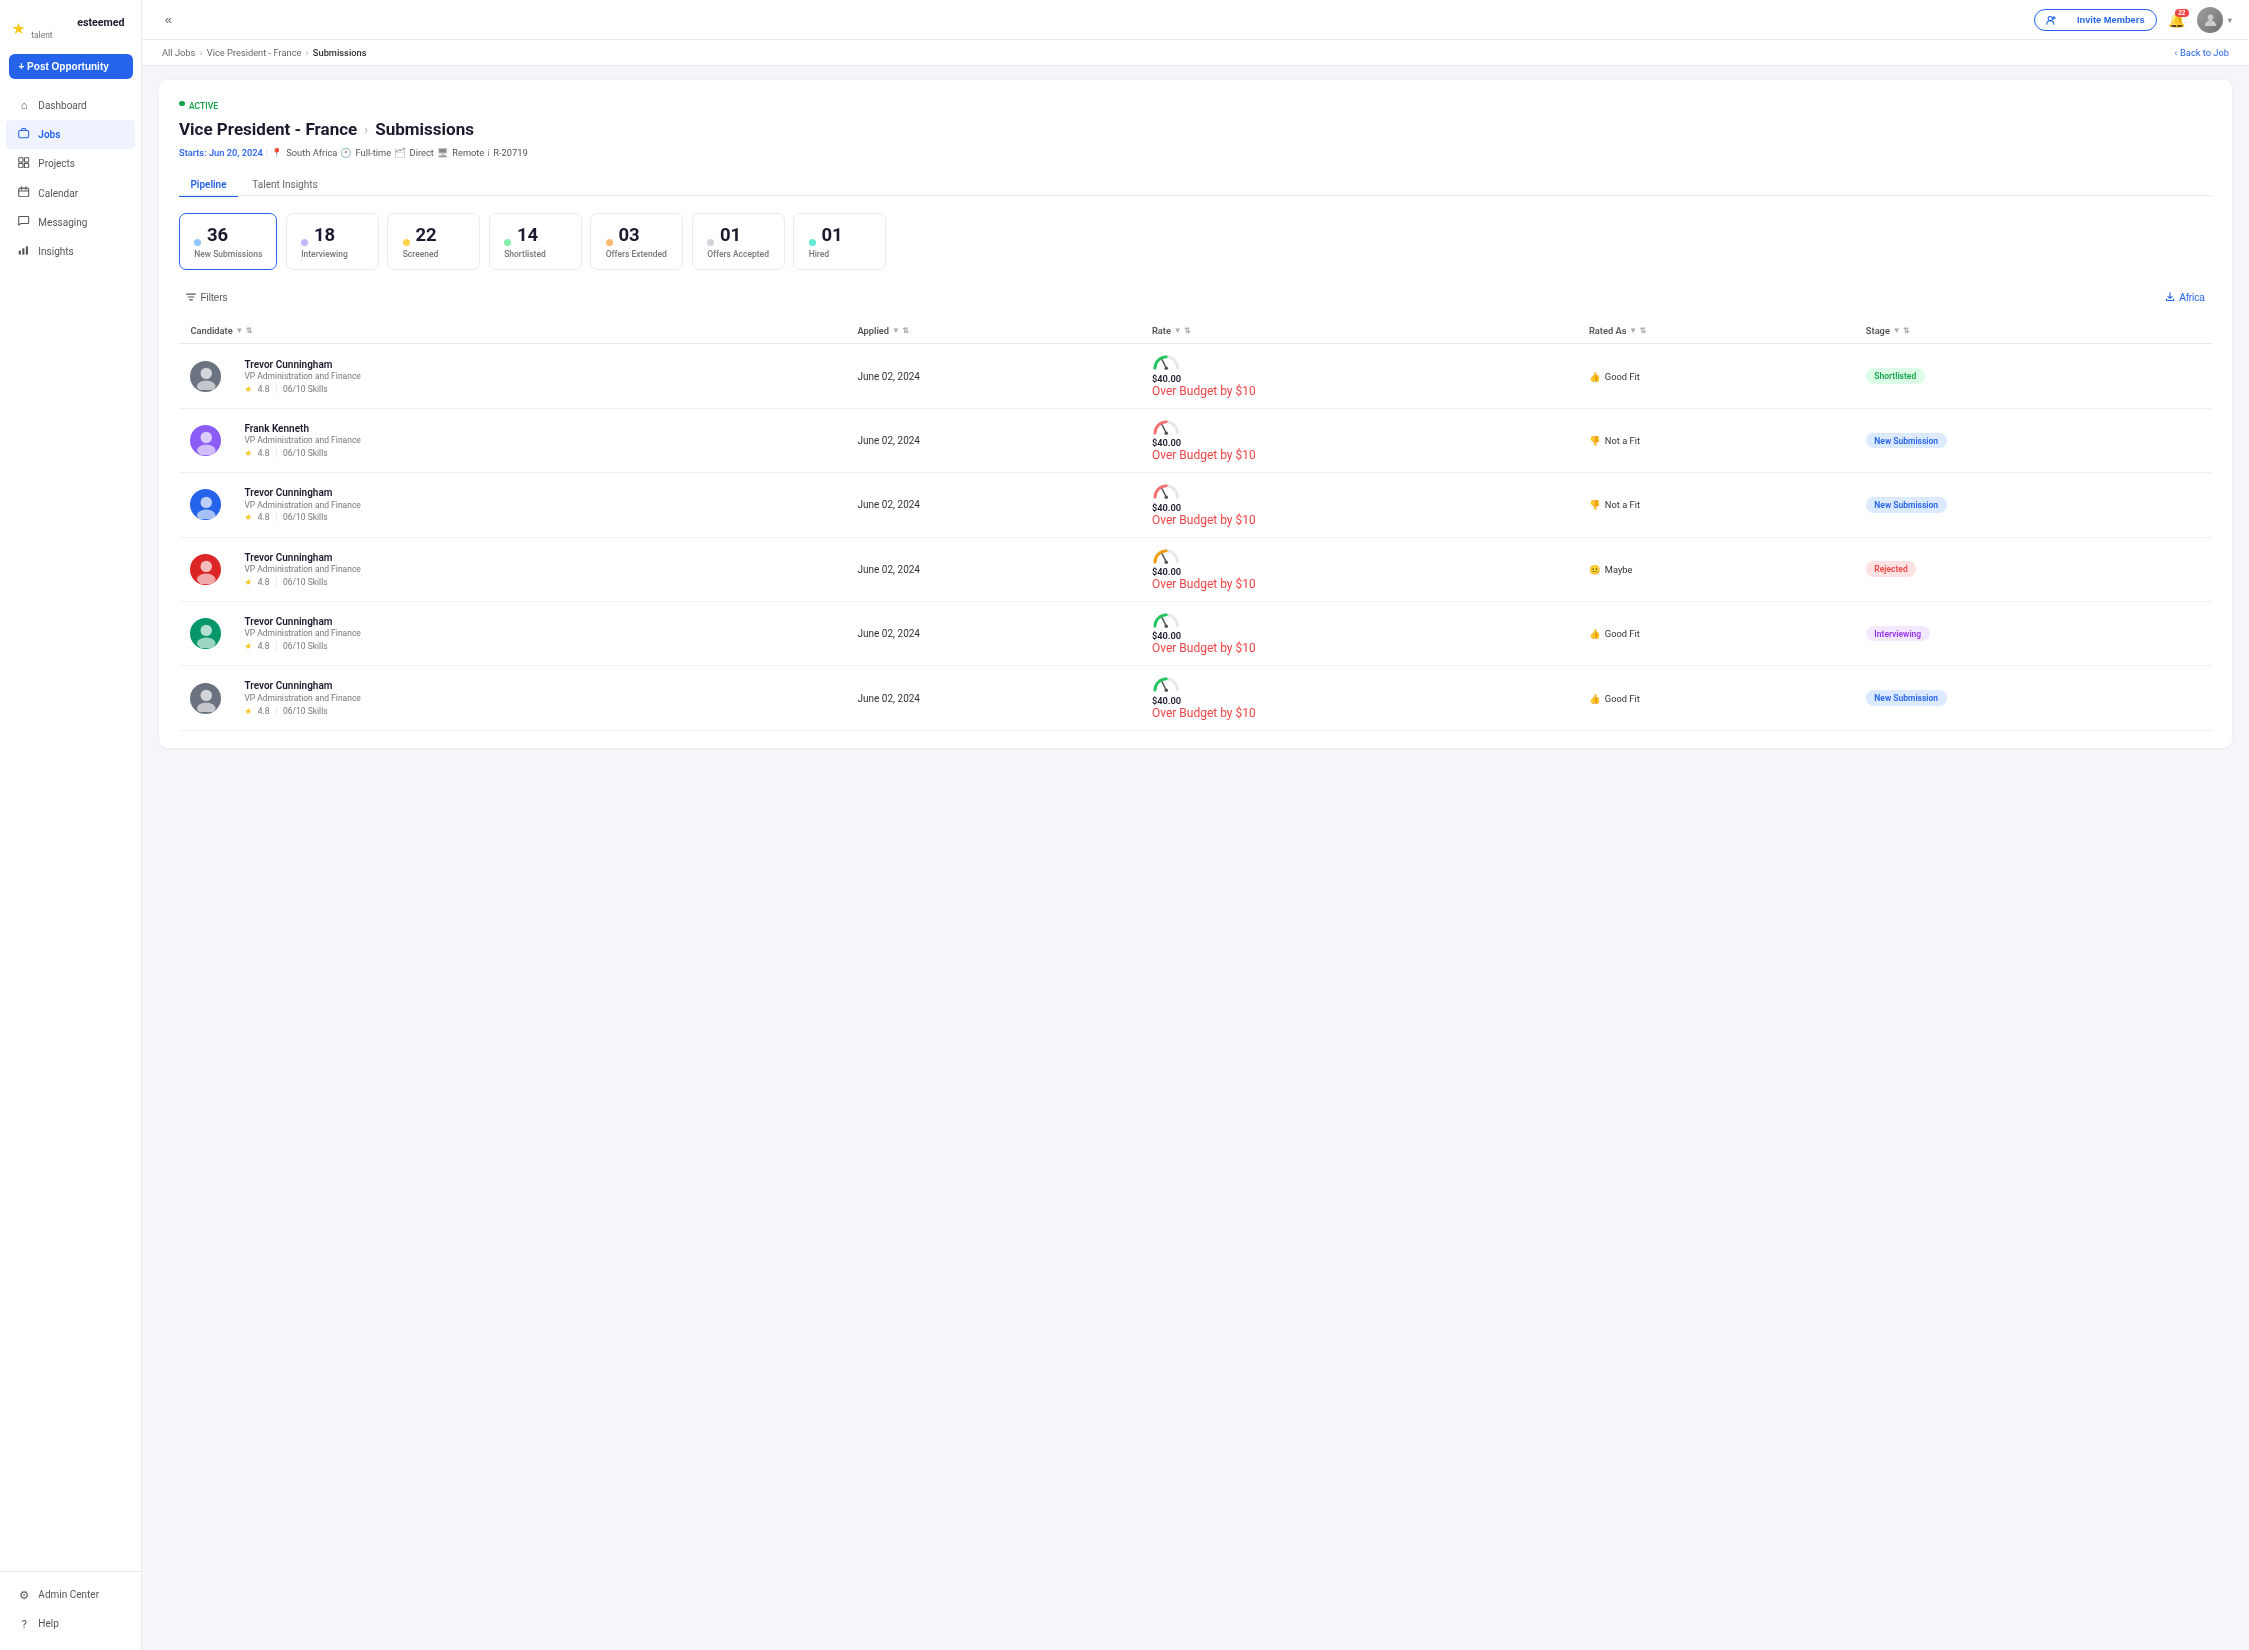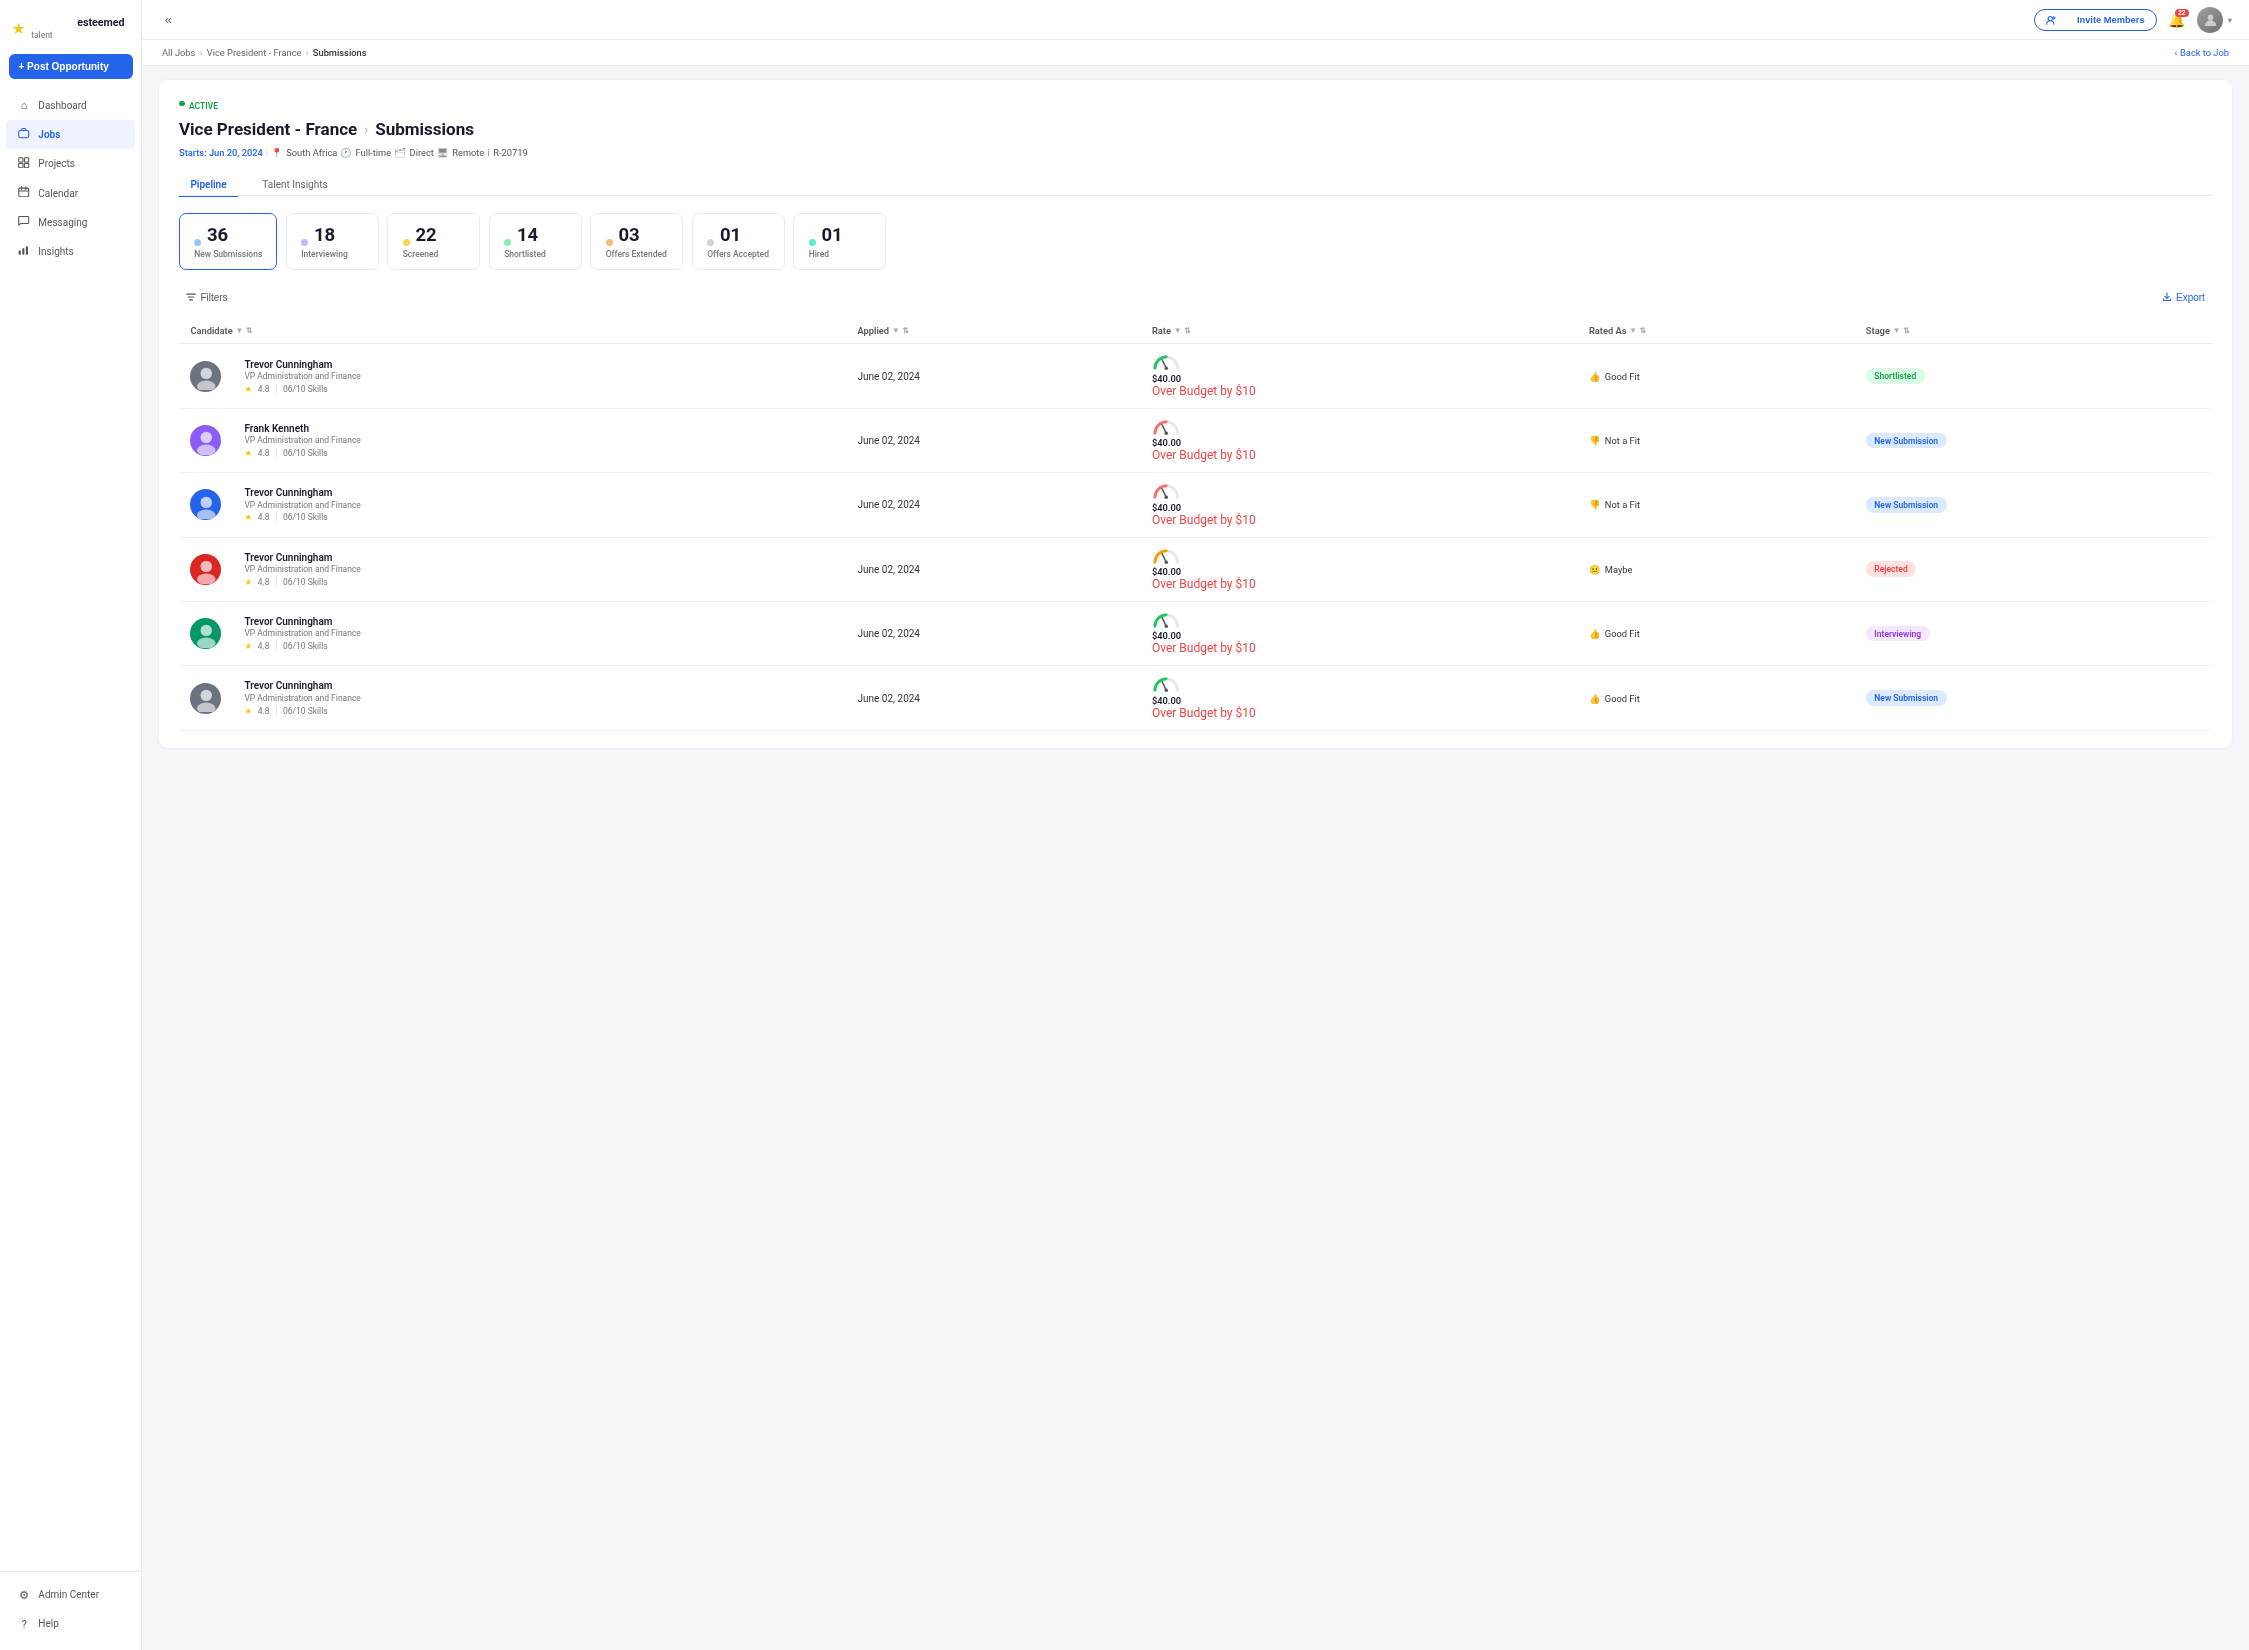--- a/index.html
+++ b/index.html
@@ -51,21 +51,21 @@
     .title-arrow { color: #aaa; font-size: 13px; }
     .submissions-label { font-size: 17px; font-weight: 700; color: #1a1a2e; }
     .job-meta { display: flex; align-items: center; gap: 3px; font-size: 9.3px; color: #555; margin-bottom: 14.2px; flex-wrap: wrap; }
     .job-meta .starts { font-weight: 500; }
     .job-meta .starts span { color: #2563eb; }
     .job-meta-divider { color: #ddd; }
     .meta-item { display: flex; align-items: center; gap: 3.6px; }
     .meta-icon { font-size: 9.3px; color: #888; }
 
     
-    .tabs { display: flex; gap: 13px; border-bottom: 1.4px solid #e8eaed; margin-bottom: 17px; }
+    .tabs { display: flex; gap: 3px; border-bottom: 1.4px solid #e8eaed; margin-bottom: 17px; }
     .tab { padding: 5.7px 11.4px; font-size: 10px; font-weight: 400; color: #666; cursor: pointer; border-bottom: 1.4px solid transparent; margin-bottom: -1.4px; }
     .tab.active { color: #2563eb; border-bottom-color: #2563eb; font-weight: 600; }
 
     
     .pipeline-cards { display: flex; gap: 8.5px; margin-bottom: 17px; overflow-x: auto; }
     .pipeline-card { border: 1.1px solid #e8eaed; border-radius: 7.1px; padding: 10px 14.2px; min-width: 93px; cursor: pointer; flex-shrink: 0; background: #fff; }
     .pipeline-card.active { border-color: #2563eb; background: #fff; }
     .pipeline-card .card-count { font-size: 18.5px; font-weight: 700; color: #1a1a2e; display: flex; align-items: flex-end; gap: 5.7px; }
     .pipeline-card .card-label { font-size: 8.5px; color: #777; margin-top: 2.8px; font-weight: 500; }
     .dot-blue { width: 7.1px; height: 7.1px; border-radius: 50%; background: #93c5fd; display: inline-block; }
@@ -348,21 +348,21 @@
           <svg width="10" height="10" viewBox="0 0 14 14" fill="none">
               <path d="M1 3h12M3 7h8M5 11h4" stroke="#555" stroke-width="1.5" stroke-linecap="round"></path>
             </svg>
           <span>Filters</span>
         </button>
         <button class="export-btn">
           <svg width="10" height="10" viewBox="0 0 14 14" fill="none">
               <path d="M7 1v8M4 6l3 3 3-3" stroke="#2563eb" stroke-width="1.5" stroke-linecap="round" stroke-linejoin="round"></path>
               <path d="M2 10v2h10v-2" stroke="#2563eb" stroke-width="1.5" stroke-linecap="round"></path>
             </svg>
-          <span>Export</span>
+          <span>Africa</span>
         </button>
       </div>
 
       
       <table class="candidates-table">
         <thead>
           <tr>
             <th>
               <div class="th-inner">
                 <span>Candidate</span>

